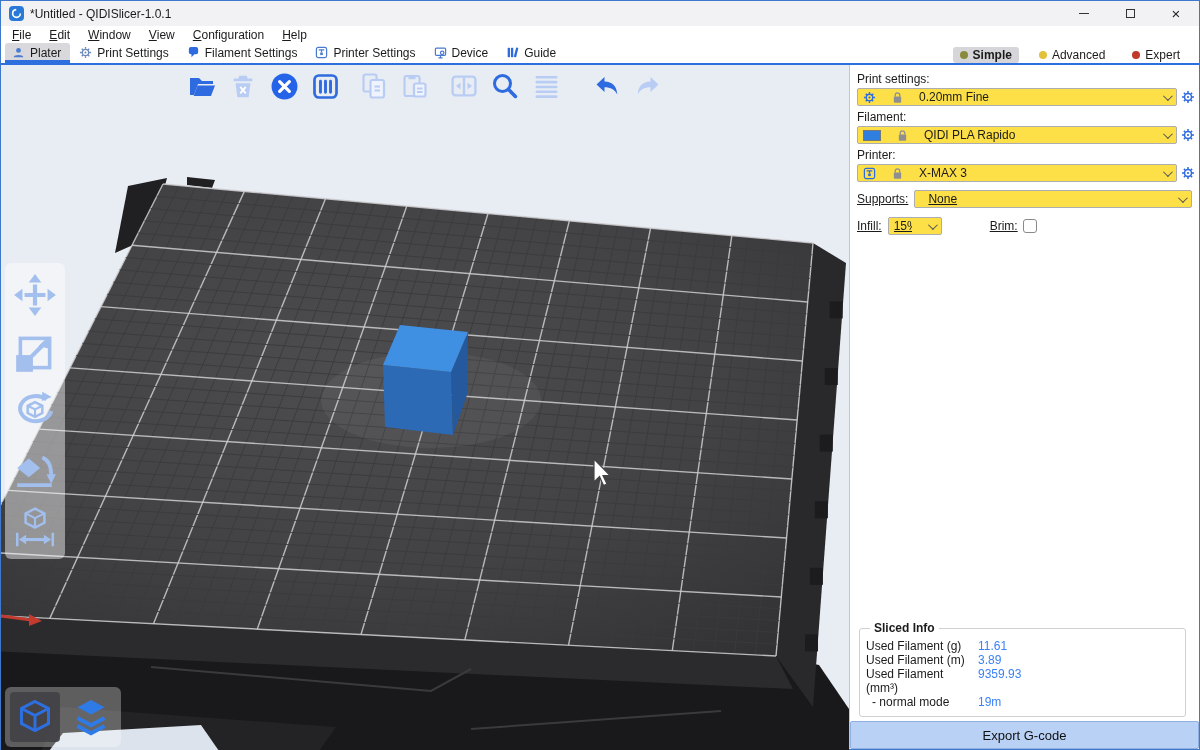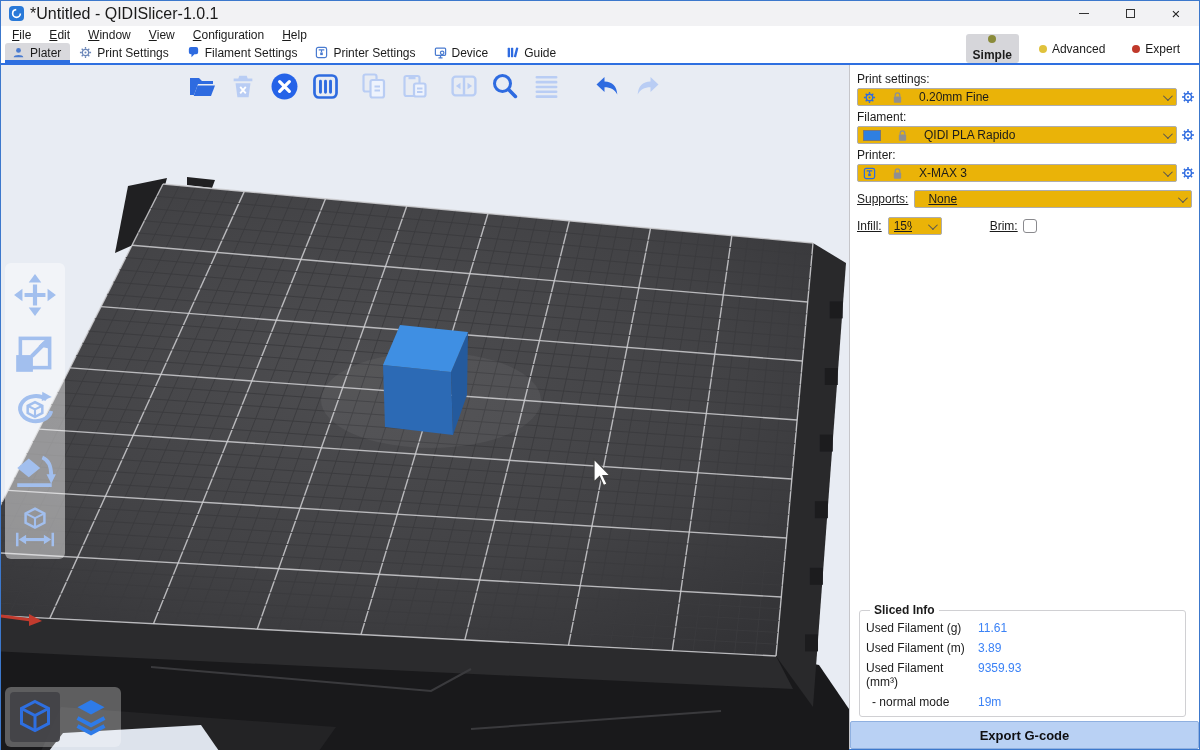--- a/index.html
+++ b/index.html
@@ -5,42 +5,42 @@
   * { margin:0; padding:0; box-sizing:border-box; }
   html,body { width:1200px; height:750px; overflow:hidden;
     font-family:"Liberation Sans", sans-serif; font-size:12px; color:#1b1b1b; }
   .window { width:1200px; height:750px; border:1px solid #3c78cc; background:#fff;
     display:flex; flex-direction:column; }
 
   
   .titlebar { height:25px; background:#f2f2f4; display:flex; align-items:center; flex:0 0 auto; }
   .app-icon { width:15px; height:15px; margin:0 6px 0 8px; border-radius:4px; background:#2979d8;
     display:flex; align-items:center; justify-content:center; }
-  .title-text { font-size:16px; color:#1a1a1a; }
+  .title-text { font-size:12px; color:#1a1a1a; }
   .win-controls { margin-left:auto; display:flex; height:100%; }
   .win-btn { width:46px; height:100%; display:flex; align-items:center; justify-content:center; color:#222; }
   .glyph-min { width:10px; height:1px; background:#333; }
   .glyph-max { width:9px; height:9px; border:1px solid #333; }
   .glyph-close { font-size:15px; line-height:1; }
 
   
   .menubar { height:17px; background:#fff; display:flex; align-items:center; padding-left:2px; flex:0 0 auto; }
   .menu-item { padding:0 9px; height:100%; display:flex; align-items:center; cursor:default; }
 
   
   .tabbar { height:22px; background:#fff; display:flex; align-items:flex-end;
     border-bottom:2px solid #2e6fe0; padding:0 4px; flex:0 0 auto;text-align:right; }
   .tab { display:inline-flex; align-items:center; gap:5px; padding:2px 9px 3px 7px; margin-right:2px;
     border-radius:3px 3px 0 0; height:20px; }
   .tab.active { background:#d9d9dd; box-shadow:inset 0 -3px 0 #2e6fe0; }
   .tab svg { flex:0 0 auto; }
   .modes { margin-left:auto; display:flex; align-items:center; gap:13px; padding-right:8px; }
   .mode { display:inline-flex; align-items:center; gap:5px; padding:1px 7px; border-radius:3px; }
   .mode .dot { width:8px; height:8px; border-radius:50%; }
-  .mode.active { background:#d6d6da; font-weight:bold;flex-direction:column; }
+  .mode.active { background:#d6d6da; font-weight:bold; }
   .dot-simple { background:#8a8b3a; } .dot-advanced { background:#e0c23c; } .dot-expert { background:#c0392b; }
 
   
   .main { flex:1; display:flex; min-height:0;border-radius:15px; }
   .viewport { position:relative; width:848px; height:686px; background:#e8ecf3; overflow:hidden; flex:0 0 auto; }
   #scene { position:absolute; left:0; top:0; }
 
   .top-toolbar { position:absolute; left:186px; top:5px; display:flex; gap:11px; align-items:center; }
   .tool-btn { width:30px; height:32px; display:flex; align-items:center; justify-content:center; }
   .group-gap { margin-left:8px; }
@@ -53,43 +53,43 @@
   .view-toggles { position:absolute; left:4px; bottom:4px; display:flex; gap:6px;
     background:rgba(255,255,255,0.30); padding:5px; border-radius:6px; }
   .toggle-btn { width:50px; height:50px; border-radius:4px; display:flex; align-items:center; justify-content:center; }
   .toggle-btn.active { background:rgba(66,66,70,0.92); }
 
   
   .sidebar { width:352px; display:flex; flex-direction:column; background:#fff; border-left:1px solid #c6c6ca; }
   .sidebar-content { flex:1; display:flex; flex-direction:column; padding:6px 3px 0 7px; min-height:0; }
   .field-label { margin:1px 0 2px 0; color:#1b1b1b; }
   .combo-row { display:flex; align-items:center; margin-bottom:3px; }
-  .combo { flex:1; height:18px; border:1px solid #adadb0; border-radius:2px; background:#eab308;
+  .combo { flex:1; height:18px; border:1px solid #adadb0; border-radius:2px; background:#fde047;
     display:flex; align-items:center; gap:16px; padding:0 6px 0 5px; }
   .combo-text { flex:1; white-space:nowrap; overflow:hidden; }
   .chev { width:7px; height:7px; border-right:1.4px solid #555; border-bottom:1.4px solid #555;
     transform:rotate(45deg) translateY(-2px); flex:0 0 auto; }
   .gear-out { width:16px; height:16px; margin-left:3px; display:flex; align-items:center; justify-content:center; }
   .swatch { width:18px; height:11px; background:#2f7fe0; border:1px solid #777; flex:0 0 auto; }
   .inline-row { display:flex; align-items:center; margin:5px 0 4px 0;text-decoration:underline; }
   .supports-combo { flex:1; margin-left:6px; }
   .small-combo { width:54px; margin-left:6px; flex:0 0 auto; }
   .brim-label { margin-left:48px; }
   .checkbox { width:14px; height:14px; border:1px solid #8a8a8e; border-radius:3px; background:#fff; margin-left:5px; }
   .spacer { flex:1; }
 
   fieldset.sliced { border:1px solid #d0d0d3; border-radius:3px; margin:0 10px 4px 2px; padding:2px 6px 7px 6px; }
   fieldset.sliced legend { font-weight:bold; padding:0 4px; margin-left:4px; }
-  .si-grid { display:grid; grid-template-columns:112px auto; row-gap:6px; padding-top:2px; }
+  .si-grid { display:grid; grid-template-columns:112px auto; padding-top:2px; }
   .si-label { color:#1b1b1b; } .si-value { color:#3b82f6; }
   .si-span { grid-column:1 / span 2; }
   .si-indent { padding-left:6px; }
 
   .export-btn { height:28px; background:#b9d1f4; border:1px solid #8fb0e0; border-radius:2px;
-    font-weight:bold; font-size:13px; color:#0f0f12; display:flex; align-items:center; justify-content:center;
+    font-weight:normal; font-size:13px; color:#0f0f12; display:flex; align-items:center; justify-content:center;
     font-family:"Liberation Sans", sans-serif; }
   u { text-decoration:underline; }
 </style>
 </head>
 <body>
 
 <div class="window">
 
   <div class="titlebar">
     <div class="app-icon">

